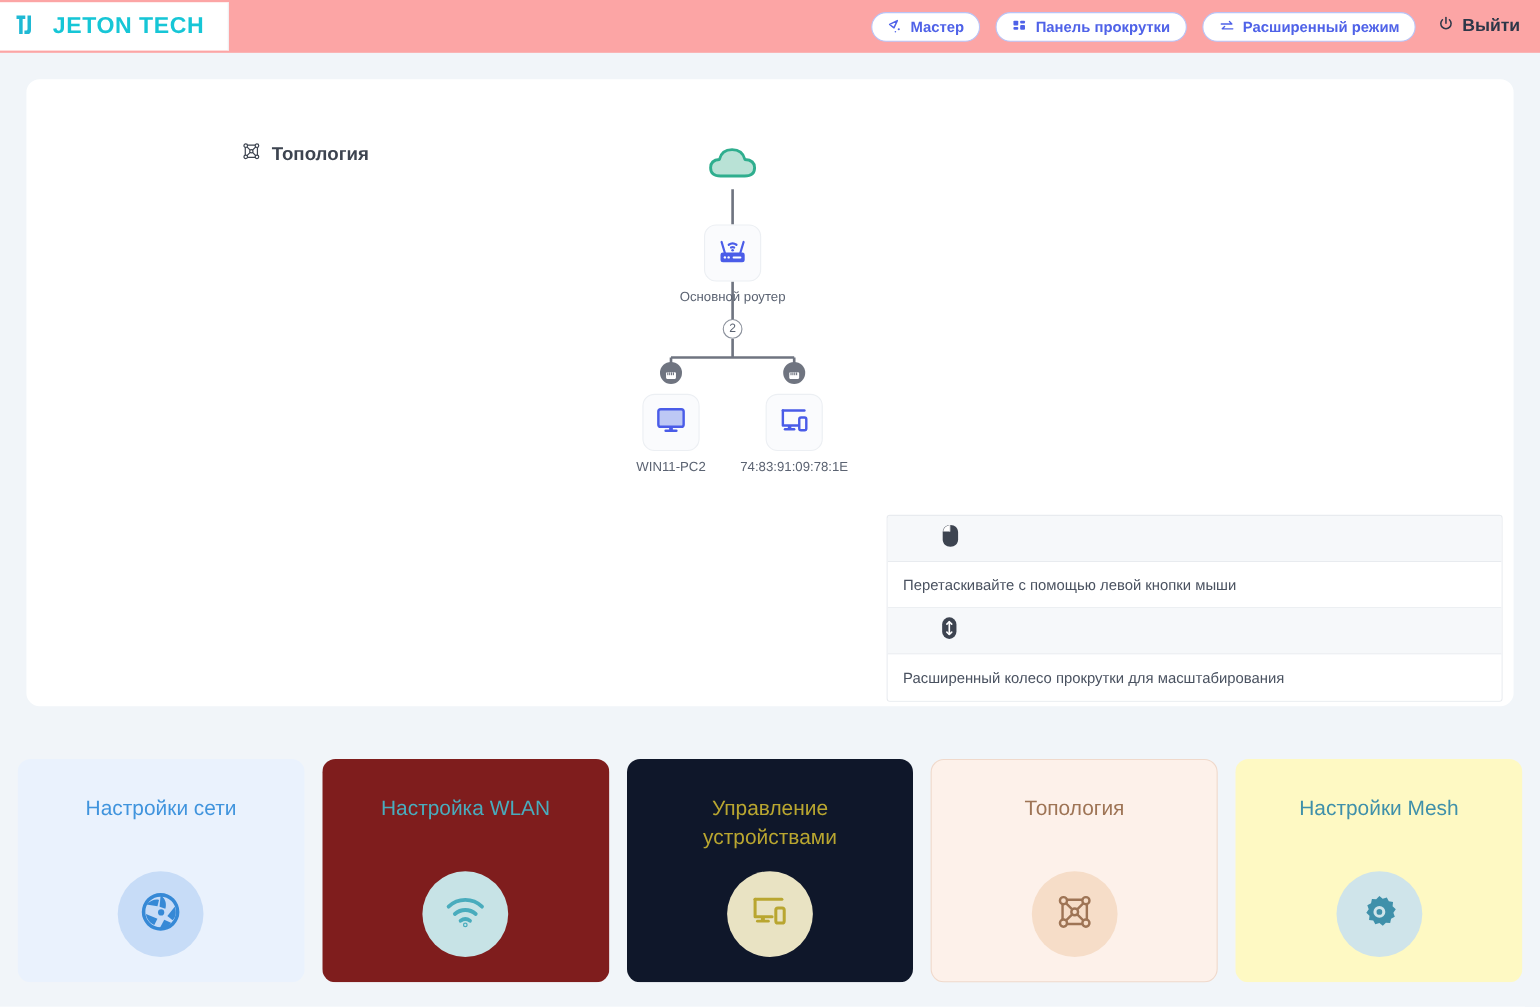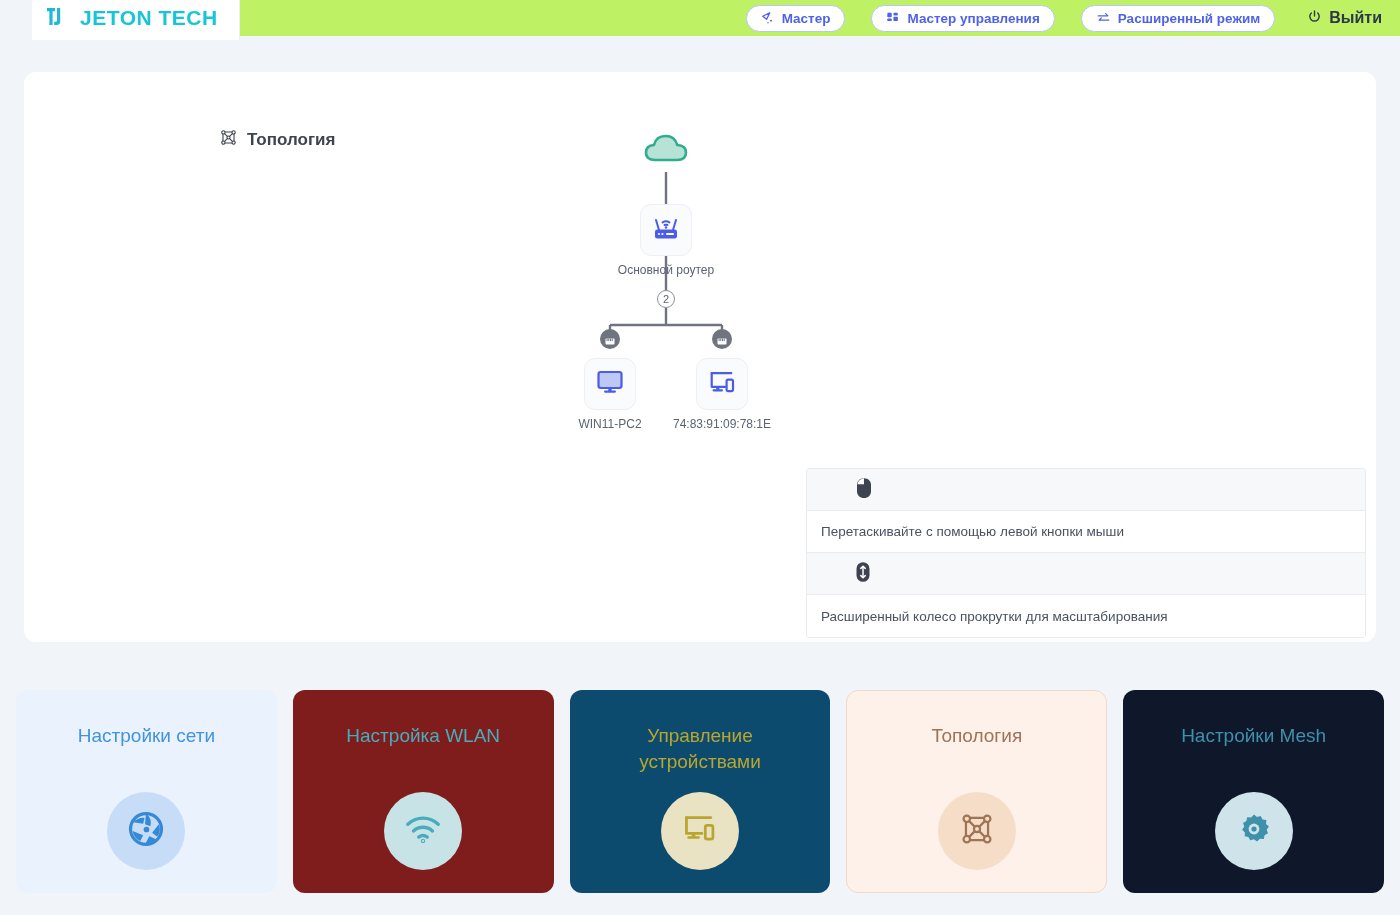--- a/index.html
+++ b/index.html
@@ -5,26 +5,25 @@
   * { box-sizing: border-box; margin: 0; padding: 0; }
   html, body {
     width: 1400px; height: 915px;
     background: #f1f5f9;
     font-family: "Liberation Sans", sans-serif;
     overflow: hidden;
   }
 
   
   .header {
-    height: 36px;
-    background: #bef264;
+    height: 48px;
+    background: #fca5a5;
     display: flex;
     align-items: center;
     position: relative;
-    margin-left: 32px;
   }
   .logo-wrap {
     width: 208px; height: 44px;
     display: flex; align-items: center;
     padding-left: 6px;
     border-right: 1px solid #eef1f4;
     background: #fff;
     flex: none;
   }
   .logo-mark { width: 36px; height: 36px; flex: none; }
@@ -33,21 +32,21 @@
     font-weight: 600;
     letter-spacing: 0.5px;
     color: #16c6d6;
     margin-left: 6px;
     font-family: "Liberation Sans", sans-serif;
   }
   .header-right {
     margin-left: auto;
     display: flex;
     align-items: center;
-    gap: 26px;
+    gap: 14px;
     padding-right: 18px;
   }
   .pill {
     display: inline-flex; align-items: center; gap: 7px;
     border: 1px solid #b9c4f7;
     border-radius: 16px;
     height: 27px;
     padding: 0 14px;
     color: #4f62e8;
     font-size: 13.5px;
@@ -239,21 +238,21 @@
 
     <div class="pill">
       <span>
         <svg width="14" height="14" viewBox="0 0 16 16" fill="#4f62e8">
           <rect x="1.5" y="2" width="5" height="5" rx="1"></rect>
           <rect x="8.5" y="2" width="5" height="3" rx="1"></rect>
           <rect x="1.5" y="8.5" width="5" height="3" rx="1"></rect>
           <rect x="8.5" y="6.5" width="5" height="5" rx="1"></rect>
         </svg>
       </span>
-      <span>Мастер управления</span>
+      <span>Панель прокрутки</span>
     </div>
 
     <div class="pill">
       <span>
         <svg width="15" height="14" viewBox="0 0 16 16" fill="none" stroke="#4f62e8" stroke-width="1.4" stroke-linecap="round" stroke-linejoin="round">
           <path d="M2 5.5 h11 M10.5 3 L13 5.5"></path>
           <path d="M14 10.5 H3 M5.5 8 L3 10.5"></path>
         </svg>
       </span>
       <span>Расширенный режим</span>
@@ -438,21 +437,21 @@
         <svg width="38" height="30" viewBox="0 0 40 30" fill="none" stroke="#49acbd" stroke-width="3.6" stroke-linecap="round">
           <path d="M4 10 A23 23 0 0 1 36 10"></path>
           <path d="M10 17 A15 15 0 0 1 30 17"></path>
           <path d="M15.5 23.5 A7.5 7.5 0 0 1 24.5 23.5"></path>
           <circle cx="20" cy="27.5" r="0.6" stroke-width="3.4"></circle>
         </svg>
       </span>
     </div>
   </div>
 
-  <div class="card" style="background:#0c4a6e">
+  <div class="card" style="background:#0f172a">
     <div class="card-title" style="color:#b9a630">Управление устройствами</div>
     <div class="card-circle" style="background:#e9e3c3">
       <span>
         <svg width="36" height="32" viewBox="0 0 34 30">
           <path d="M4.2 4.2 h23" fill="none" stroke="#b9a630" stroke-width="2.6" stroke-linecap="round"></path>
           <path d="M4.2 4.2 v15 h14.6" fill="none" stroke="#b9a630" stroke-width="2.6" stroke-linecap="round" stroke-linejoin="round"></path>
           <rect x="9.2" y="19.2" width="3.4" height="3.2" fill="#b9a630"></rect>
           <rect x="5" y="21.8" width="11.8" height="2.4" rx="1.2" fill="#b9a630"></rect>
           <rect x="22" y="11.6" width="7.2" height="13" rx="1.8" fill="none" stroke="#b9a630" stroke-width="2.6"></rect>
         </svg>
@@ -470,21 +469,21 @@
           <circle cx="10" cy="10" r="1.8" fill="#f6ddc8"></circle>
           <circle cx="4" cy="4" r="1.9" fill="#f6ddc8"></circle>
           <circle cx="16" cy="4" r="1.9" fill="#f6ddc8"></circle>
           <circle cx="4" cy="16" r="1.9" fill="#f6ddc8"></circle>
           <circle cx="16" cy="16" r="1.9" fill="#f6ddc8"></circle>
         </svg>
       </span>
     </div>
   </div>
 
-  <div class="card" style="background:#0f172a">
+  <div class="card" style="background:#fef9c3">
     <div class="card-title" style="color:#3f90aa">Настройки Mesh</div>
     <div class="card-circle" style="background:#cfe4ea">
       <span>
         <svg width="34" height="34" viewBox="0 0 34 34" fill="#3f90aa">
           <path d="M17 2.5 l3 2.6 3.7 -1.1 1.9 3.4 3.8 0.6 -0.4 3.9 2.9 2.6 -2.2 3.2 1.3 3.6 -3.4 1.9 -0.8 3.8 -3.9 -0.2 -2.8 2.7 -3.1 -2.3 -3.7 1.1 -1.9 -3.4 -3.8 -0.6 0.4 -3.9 -2.9 -2.6 2.2 -3.2 -1.3 -3.6 3.4 -1.9 0.8 -3.8 3.9 0.2 Z"></path>
           <circle cx="17" cy="17" r="5.4" fill="#cfe4ea"></circle>
           <circle cx="17" cy="17" r="2.6" fill="#3f90aa"></circle>
         </svg>
       </span>
     </div>

